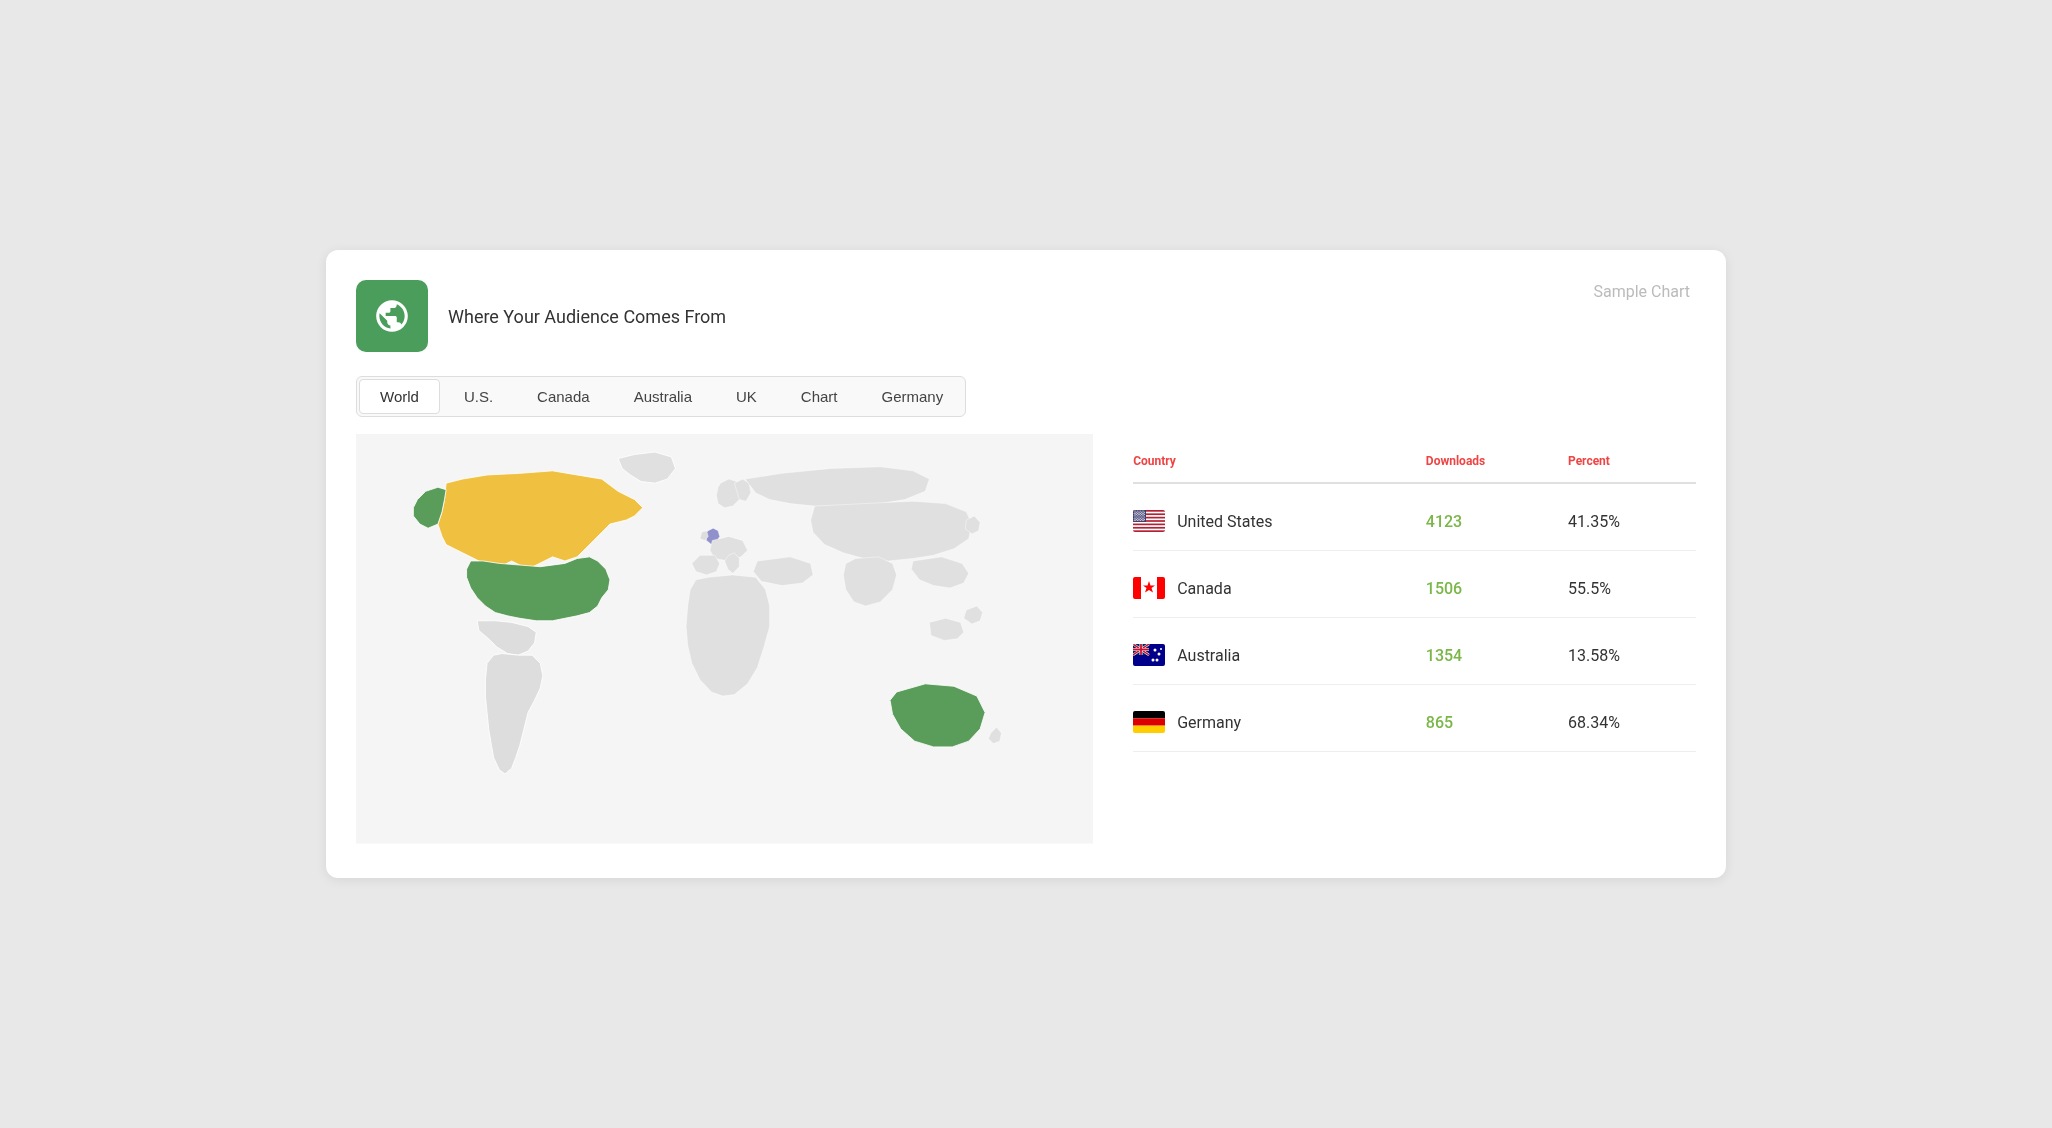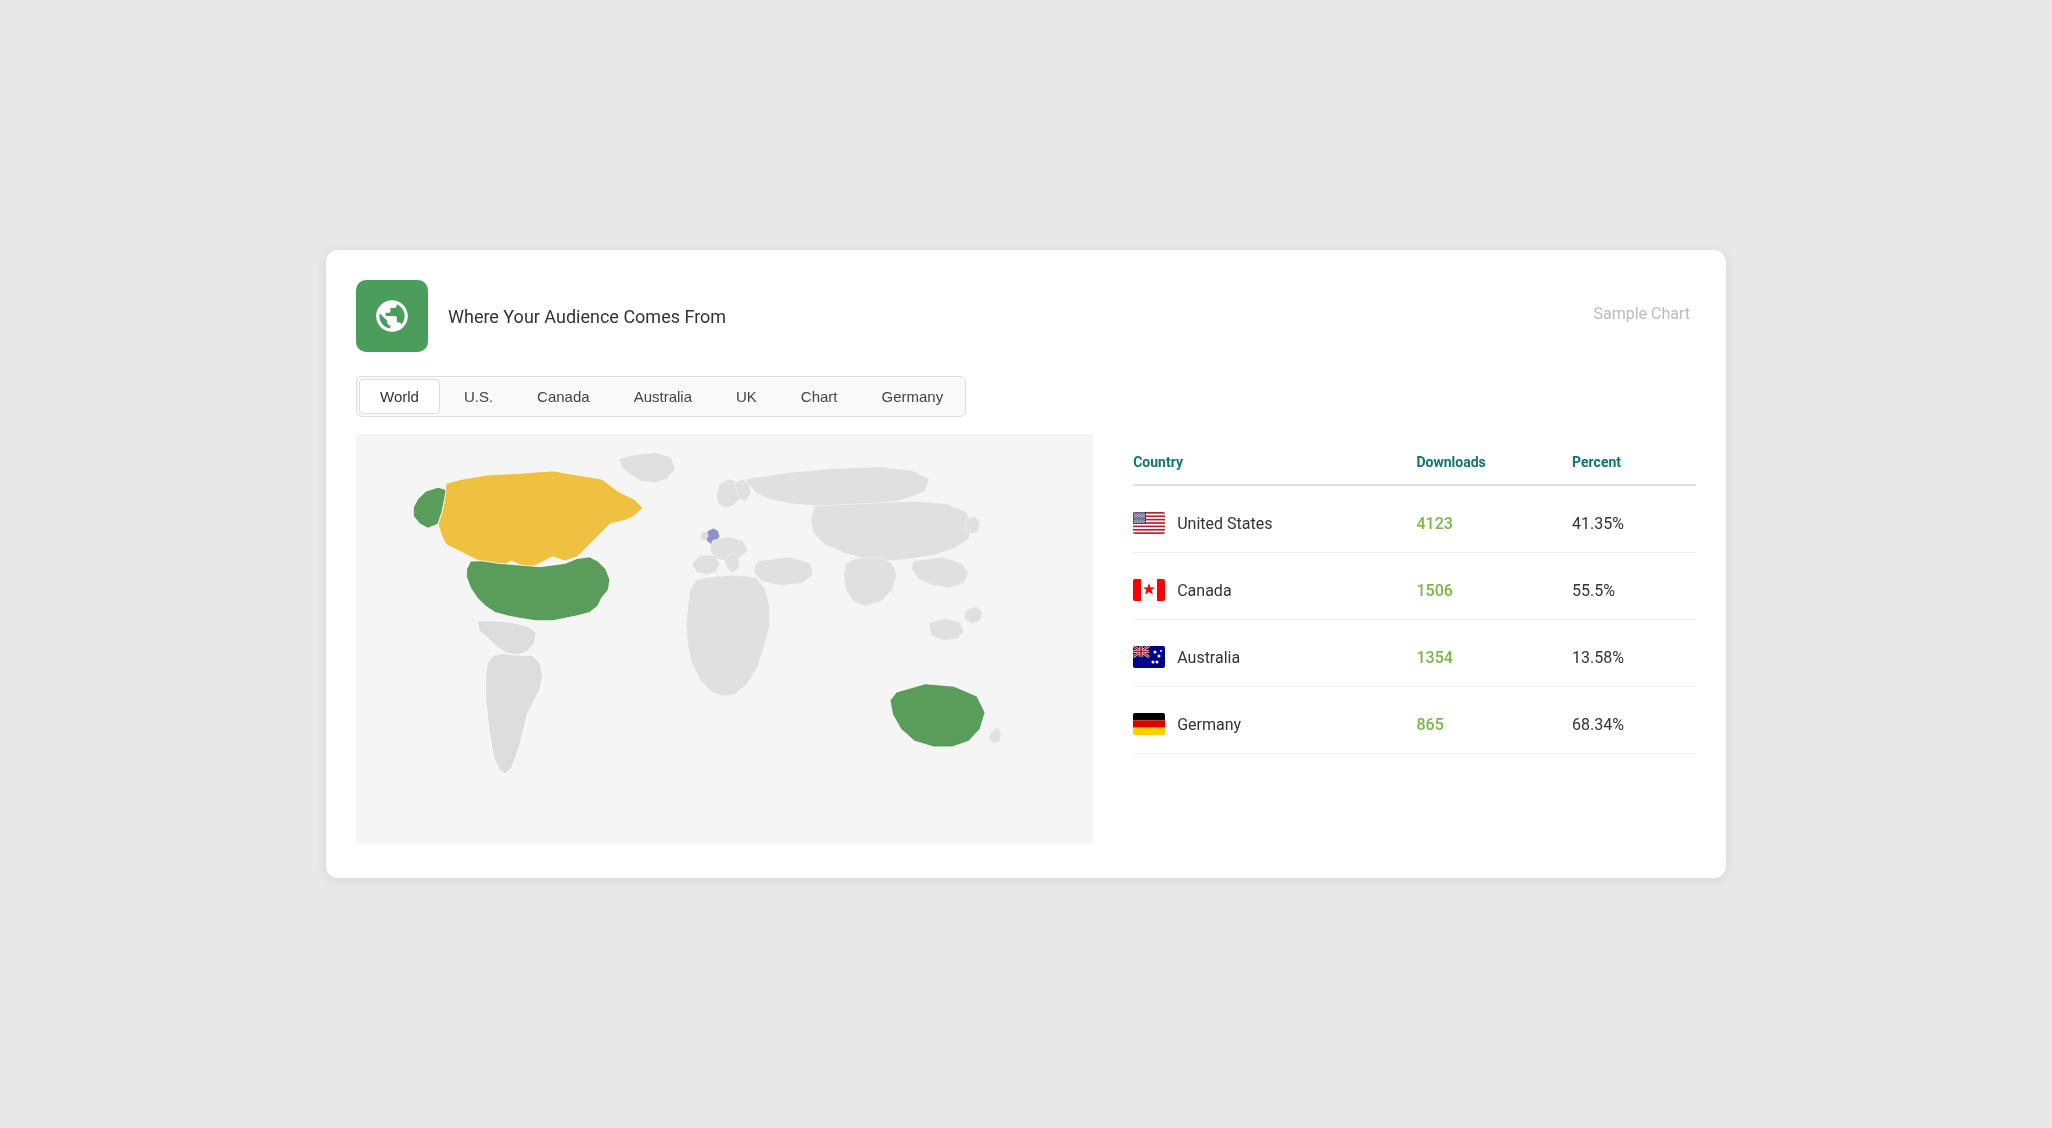--- a/index.html
+++ b/index.html
@@ -42,21 +42,21 @@
       height: 38px;
       fill: #fff;
     }
     .header-title {
       font-size: 18px;
       font-weight: 400;
       color: #333;
     }
     .sample-chart-label {
       position: absolute;
-      top: 54px;
+      top: 32px;
       right: 36px;
       font-size: 16px;
       color: #bbb;
     }
     .tabs {
       display: flex;
       gap: 4px;
       margin-bottom: 17px;
       border: 1px solid #ddd;
       border-radius: 6px;
@@ -99,23 +99,23 @@
     }
     .table-section {
       flex: 0 0 42%;
       padding-top: 10px;
     }
     .data-table {
       width: 100%;
       border-collapse: collapse;
     }
     .data-table thead tr th {
-      font-size: 14px;
+      font-size: 12px;
       font-weight: 700;
-      color: #0f766e;
+      color: #ef4444;
       padding: 10px 16px 14px 0;
       text-align: left;
       border-bottom: 2px solid #e0e0e0;
     }
     .data-table tbody tr td {
       padding: 26px 16px 18px 0;
       font-size: 16px;
       color: #333;
       border-bottom: 1px solid #eee;
       vertical-align: middle;

